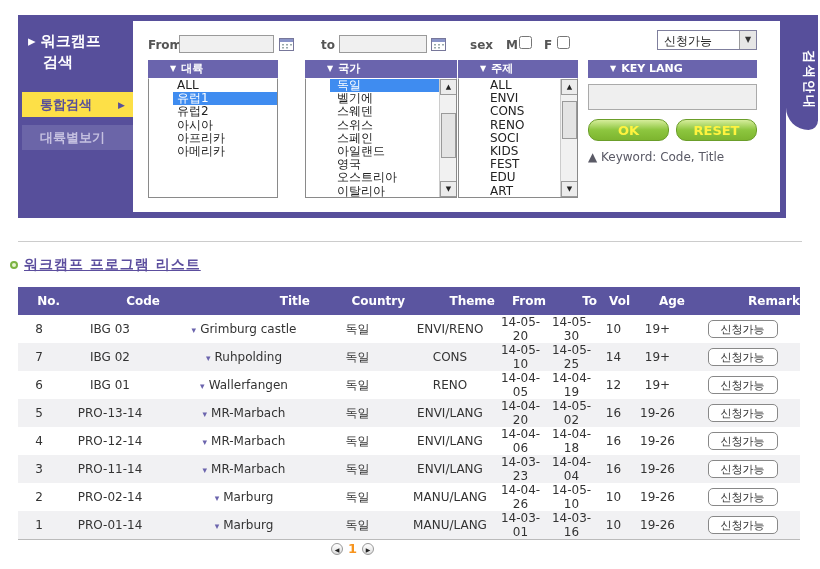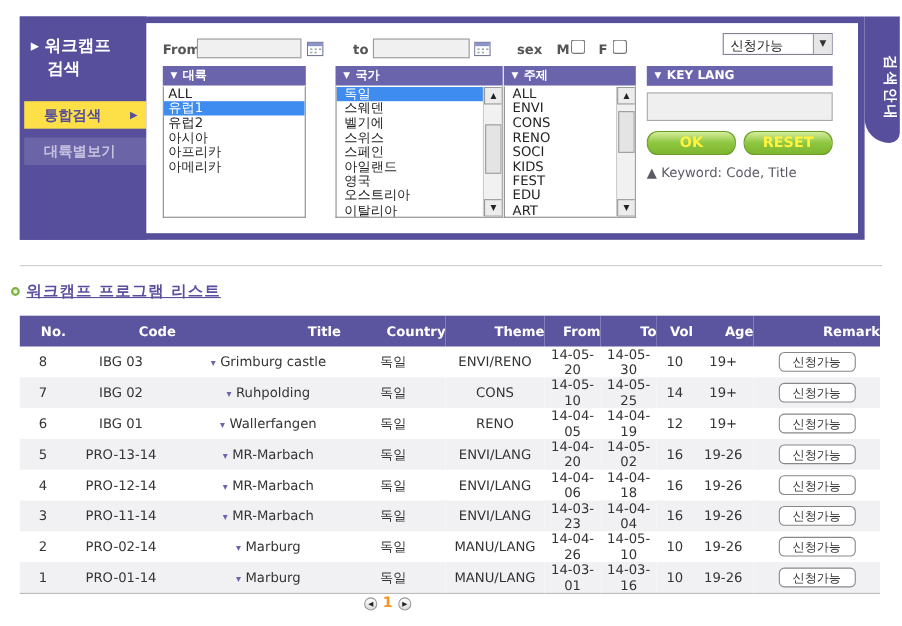--- a/index.html
+++ b/index.html
@@ -21,24 +21,24 @@
   .form-label { position:absolute; font-size:12px; font-weight:bold; color:#555; }
   .text-input { position:absolute; background:#F0F0F0; border:1px solid #9a9a9a; height:18px; font-size:12px; padding:0 3px; }
   .cal-icon { position:absolute; width:16px; height:15px; cursor:pointer; }
   .chk { position:absolute; width:13px; height:13px; cursor:pointer; }
 
   .dropdown { position:absolute; left:524px; top:9px; width:100px; height:20px; background:#fff; border:1px solid #7f7f9d; display:flex; cursor:pointer; }
   .dd-value { flex:1; font-size:12px; padding:2px 0 0 6px; color:#222; }
   .dd-btn { width:17px; background:#E6E6E6; border-left:1px solid #9a9a9a; text-align:center; font-size:8px; color:#333; line-height:18px; }
 
   .lb-col { position:absolute; top:39px; }
-  .lb-head { height:18px; background:#6A64AD; color:#fff; font-size:11px; font-weight:bold; line-height:18px; padding-left:7px; }
+  .lb-head { height:18px; background:#6A64AD; color:#fff; font-size:11px; font-weight:bold; line-height:18px; padding-left:22px; }
   .lb-head .mk { font-size:8px; margin-right:5px; vertical-align:1px; }
   .lb-body { position:relative; height:120px; background:#fff; border:1px solid #8a8a8a; border-top:1px solid #fff; overflow:hidden; }
-  .lb-item { font-size:12px; line-height:13.2px; padding-left:4px; white-space:nowrap; cursor:pointer; color:#222; }
+  .lb-item { font-size:12px; line-height:13.2px; padding-left:4px; white-space:nowrap; cursor:pointer; color:#222;margin-left:24px; }
   .lb-item.selected { background:#3F8CF0; color:#fff; }
   .has-scroll .lb-item { padding-left:7px; }
   .lb-scroll { position:absolute; right:0; top:0; width:17px; height:100%; background:#F1F1F1; border-left:1px solid #ccc; }
   .sb-btn { position:absolute; left:0; width:17px; height:16px; background:#ECECEC; border:1px solid #9a9a9a; text-align:center; font-size:7px; line-height:15px; color:#222; cursor:pointer; }
   .sb-up { top:0; } .sb-dn { bottom:0; }
   .sb-thumb { position:absolute; left:1px; width:15px; background:#E4E4E4; border:1px solid #9a9a9a; cursor:grab; }
 
   .kw-col { position:absolute; left:455px; top:39px; width:169px; }
   .kw-input { display:block; width:169px; height:26px; margin-top:6px; background:#EFEFEF; border:1px solid #aaa; font-size:12px; padding:0 4px; }
   .kw-btns { margin-top:9px; display:flex; gap:7px; }
@@ -155,22 +155,22 @@
             <div class="lb-item" data-name="continent-option">아메리카</div>
           </div>
       </div>
 
       <div class="lb-col" style="left:172px; width:152px;" data-name="country-listbox">
         <div class="lb-head" data-name="country-header">
           <span class="mk" data-name="down-arrow-icon">▼</span><span data-name="country-header-label">국가</span>
         </div>
         <div class="lb-body has-scroll" data-name="country-options">
           <div class="lb-item selected" data-name="country-option">독일</div>
+            <div class="lb-item" data-name="country-option">벨기에</div>
             <div class="lb-item" data-name="country-option">스웨덴</div>
-            <div class="lb-item" data-name="country-option">벨기에</div>
             <div class="lb-item" data-name="country-option">스위스</div>
             <div class="lb-item" data-name="country-option">스페인</div>
             <div class="lb-item" data-name="country-option">아일랜드</div>
             <div class="lb-item" data-name="country-option">영국</div>
             <div class="lb-item" data-name="country-option">오스트리아</div>
             <div class="lb-item" data-name="country-option">이탈리아</div>
             <div class="lb-scroll" data-name="scrollbar">
             <div class="sb-btn sb-up" data-name="scroll-up-icon">▲</div>
             <div class="sb-thumb" style="top:34px; height:45px;" data-name="scrollbar-thumb"></div>
             <div class="sb-btn sb-dn" data-name="scroll-down-icon">▼</div>

